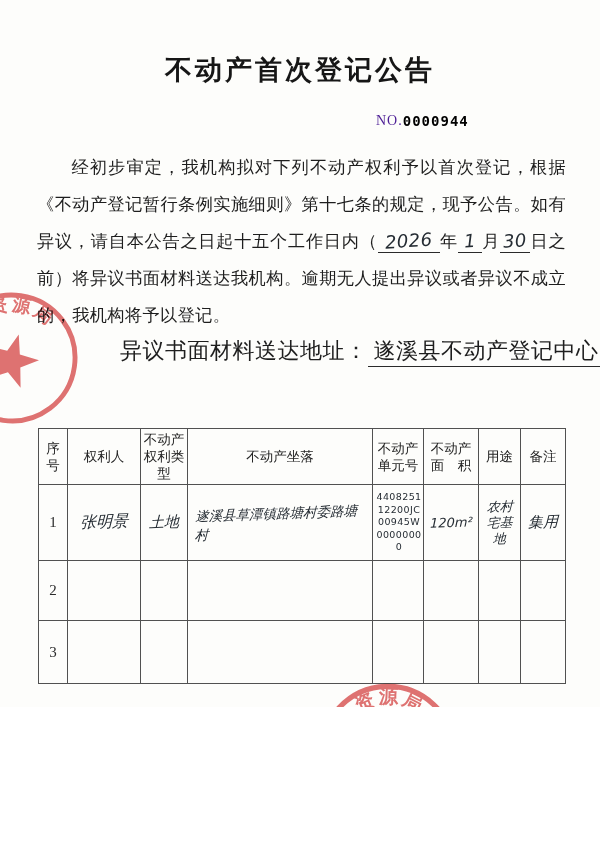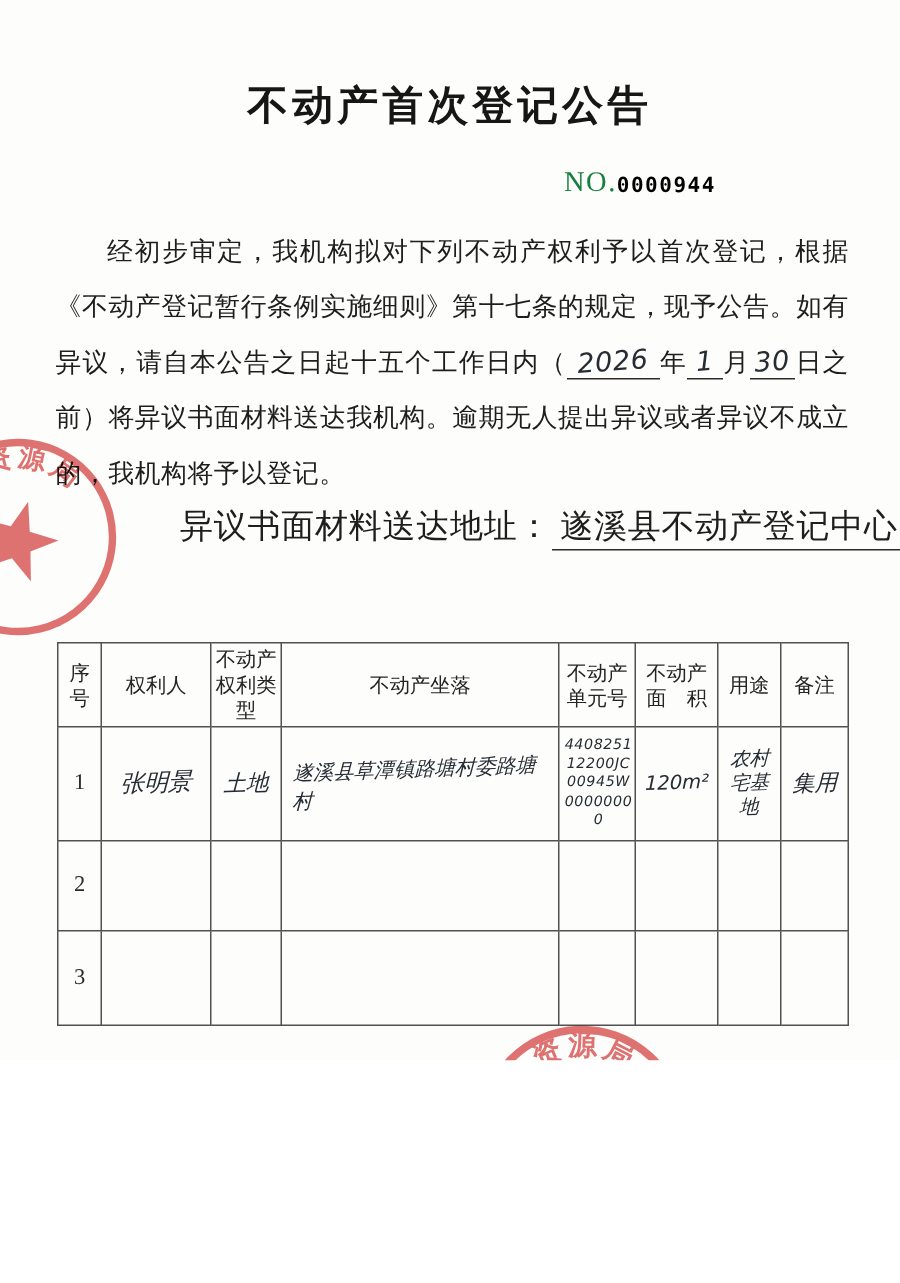--- a/index.html
+++ b/index.html
@@ -2,21 +2,21 @@
 <html><head>
 <meta charset="utf-8">
 <style>
   html,body{margin:0;padding:0;background:#ffffff;}
   .page{position:relative;width:600px;height:707px;background:#fdfdfb;overflow:hidden;
         font-family:"Liberation Serif","DejaVu Serif",serif;color:#1e1e1e;}
   .title{position:absolute;top:52px;left:0;width:100%;text-align:center;
          font-family:"Liberation Sans","DejaVu Sans",sans-serif;font-weight:bold;
          font-size:27px;letter-spacing:3px;color:#161616;}
   .no-line{position:absolute;top:111px;left:376px;white-space:nowrap;}
-  .no-prefix{font-size:19px;color:#15803d;letter-spacing:1px;}
+  .no-prefix{font-size:14px;color:#4c1d95;letter-spacing:1px;}
   .no-digits{font-family:"DejaVu Sans Mono",monospace;font-weight:bold;font-size:14px;
              color:#000000;letter-spacing:1px;vertical-align:-1px;}
   .para{position:absolute;top:149px;left:37px;width:529px;font-size:17.2px;
         line-height:37px;text-align:justify;text-indent:2em;letter-spacing:0.4px;}
   .blank{display:inline-block;border-bottom:1.5px solid #2a2a2a;text-align:center;
          line-height:20px;text-indent:0;}
   .blank-year{min-width:62px;}
   .blank-month{min-width:24px;}
   .blank-day{min-width:30px;}
   .hw{font-family:"DejaVu Sans",sans-serif;font-style:italic;color:#252c33;}
@@ -32,21 +32,21 @@
   tr.hrow{height:50px;}
   tr.r1{height:76px;}
   tr.r2{height:60px;}
   tr.r3{height:63px;}
   .th{font-size:13.5px;line-height:17px;white-space:pre-line;color:#242424;}
   .seq{font-size:15px;color:#2b2b2b;}
   .cell-holder{font-size:16px;}
   .cell-type{font-size:15px;}
   .cell-loc{font-size:13.5px;text-align:left !important;padding-left:7px !important;line-height:19px;}
   .cell-unit{font-size:9.5px;line-height:12.5px;word-break:break-all;text-align:left;
-             padding:2px 1px 2px 3px !important;letter-spacing:0.4px;font-style:italic;
+             padding:2px 1px 2px 3px !important;letter-spacing:0.4px;
              font-family:"DejaVu Sans",sans-serif;color:#252c33;}
   .cell-area{font-size:13px;}
   .cell-use{font-size:13px;line-height:16px;}
   .cell-remark{font-size:15px;}
   .hw-cell{transform:rotate(-2deg) skewX(-3deg);display:inline-block;}
   .unit-label{position:absolute;top:735px;left:331px;font-size:15px;letter-spacing:1px;z-index:3;}
   .date-line{position:absolute;top:760px;left:320px;font-size:15.5px;z-index:3;
              display:flex;align-items:flex-end;white-space:nowrap;}
   .date-line .u{margin:0 6px 0 2px;}
   .date-line .hw-inline{font-size:19px;margin:0 4px;}

